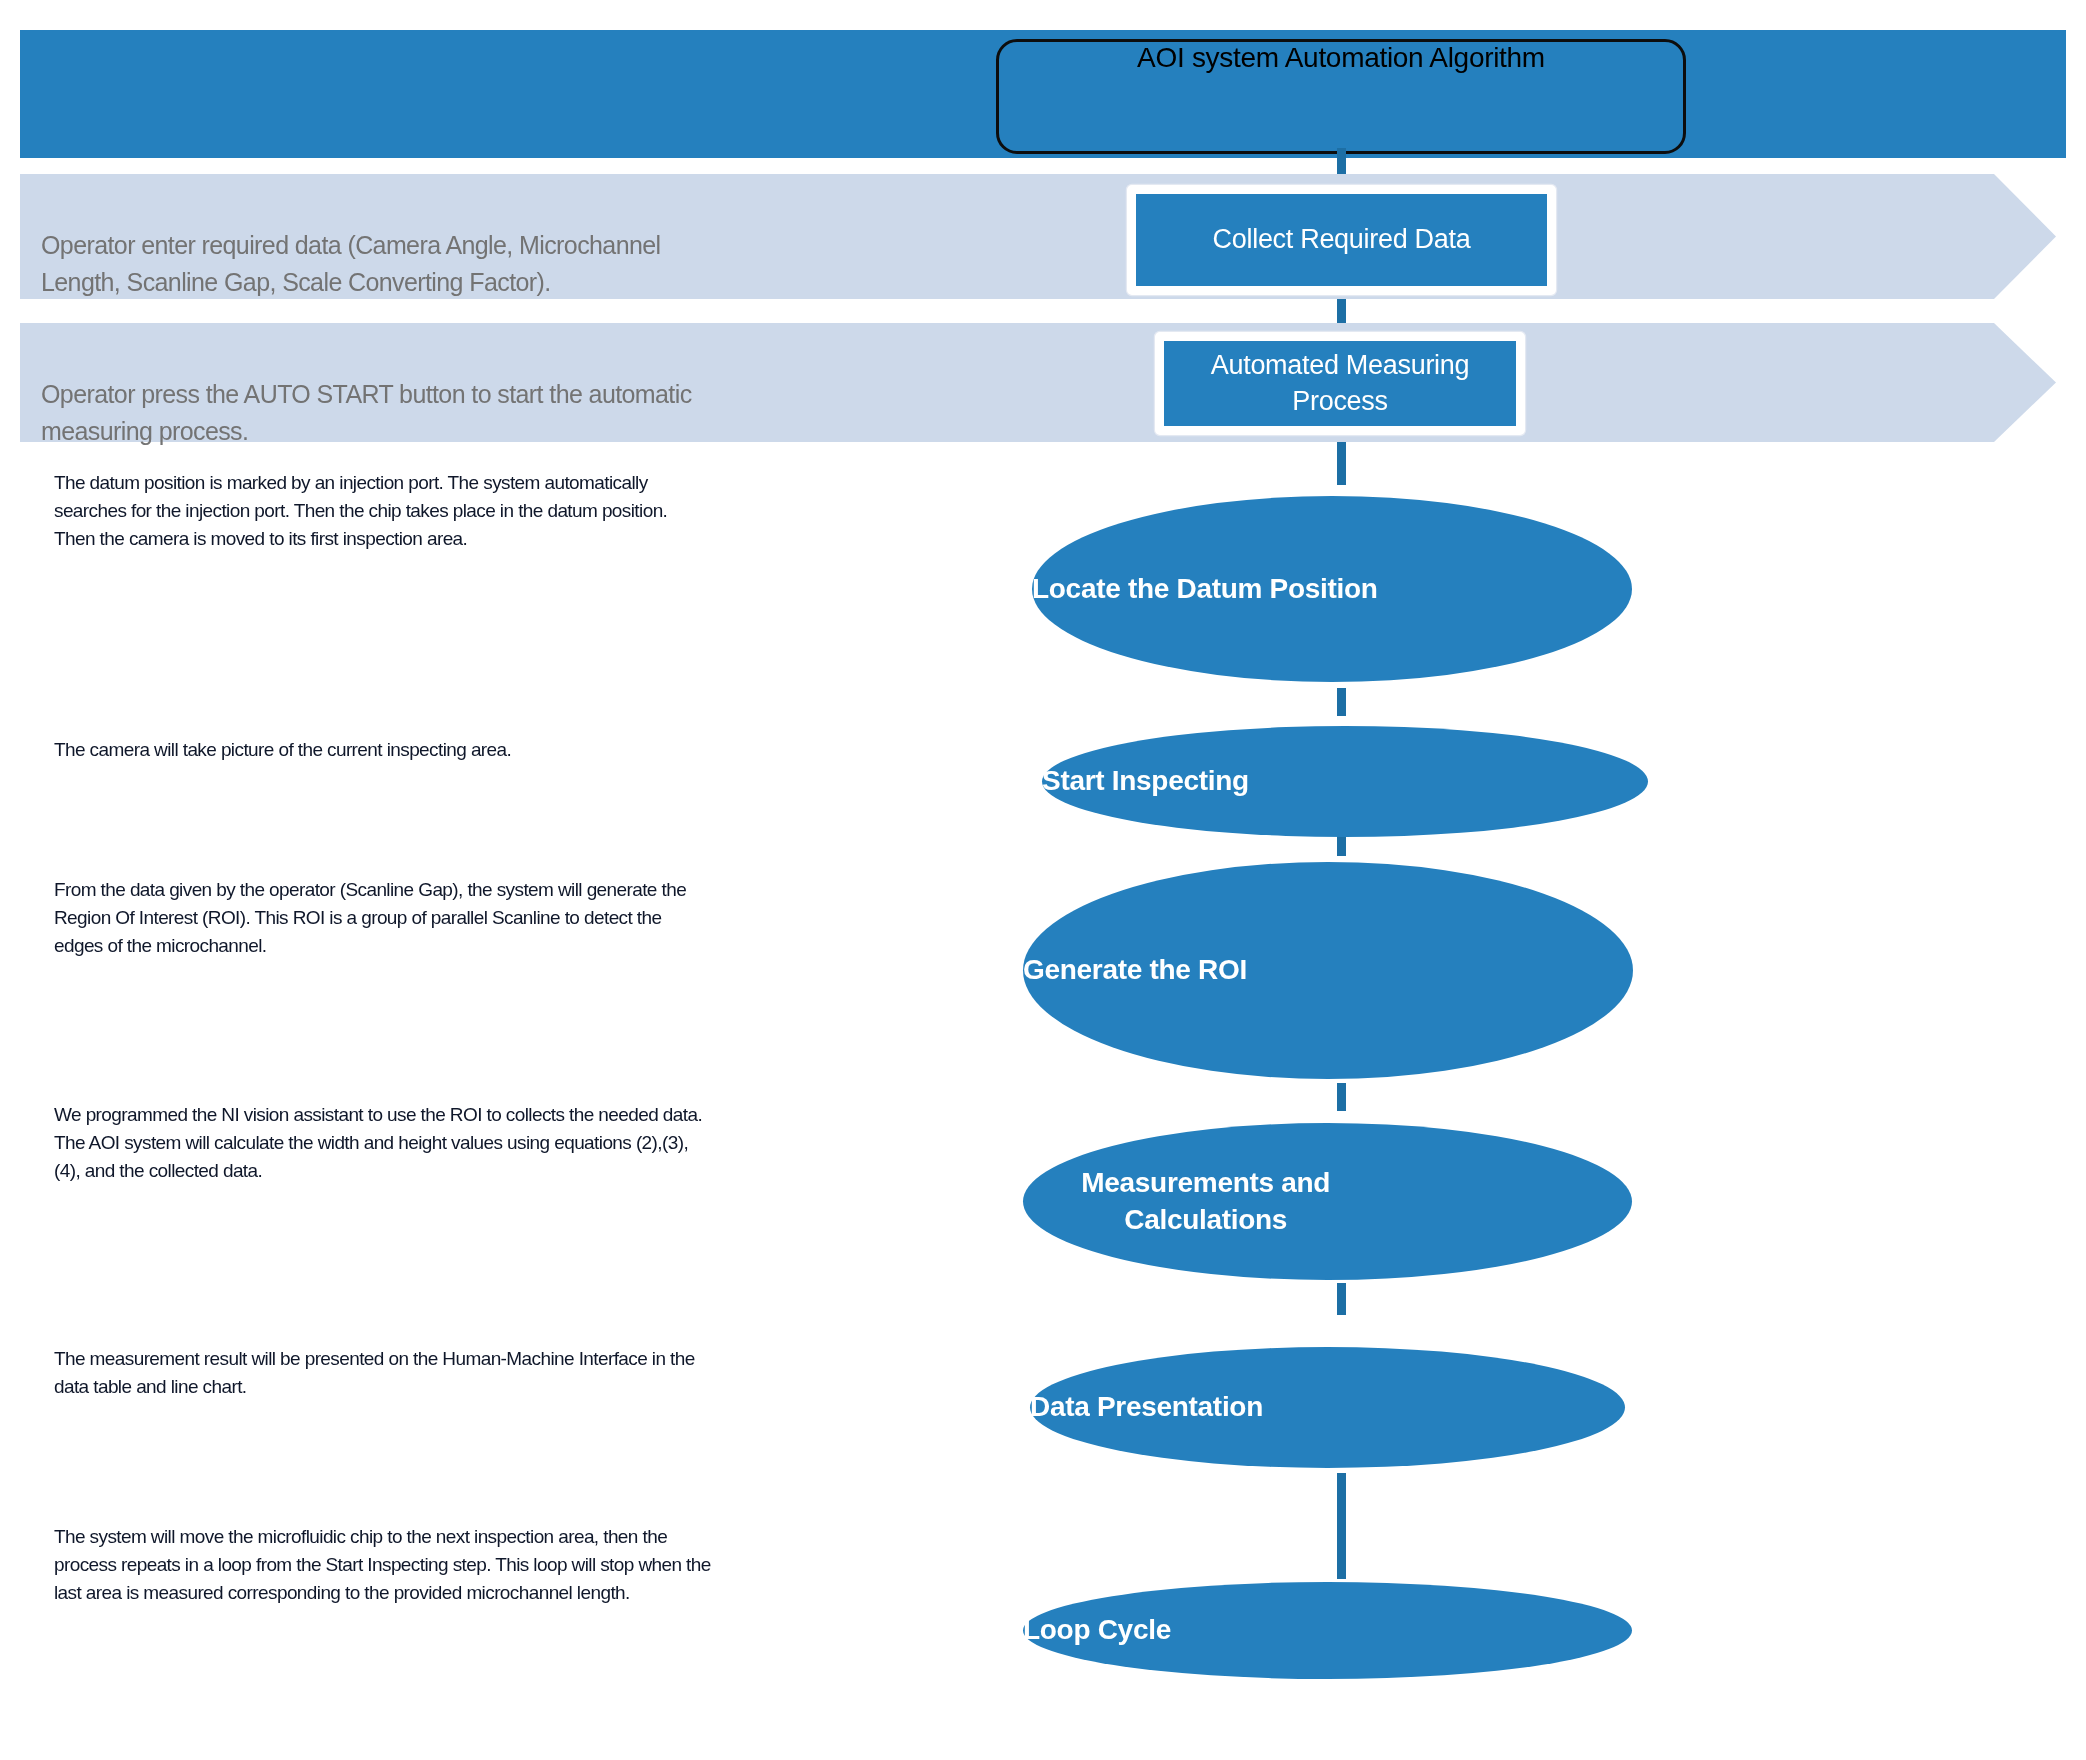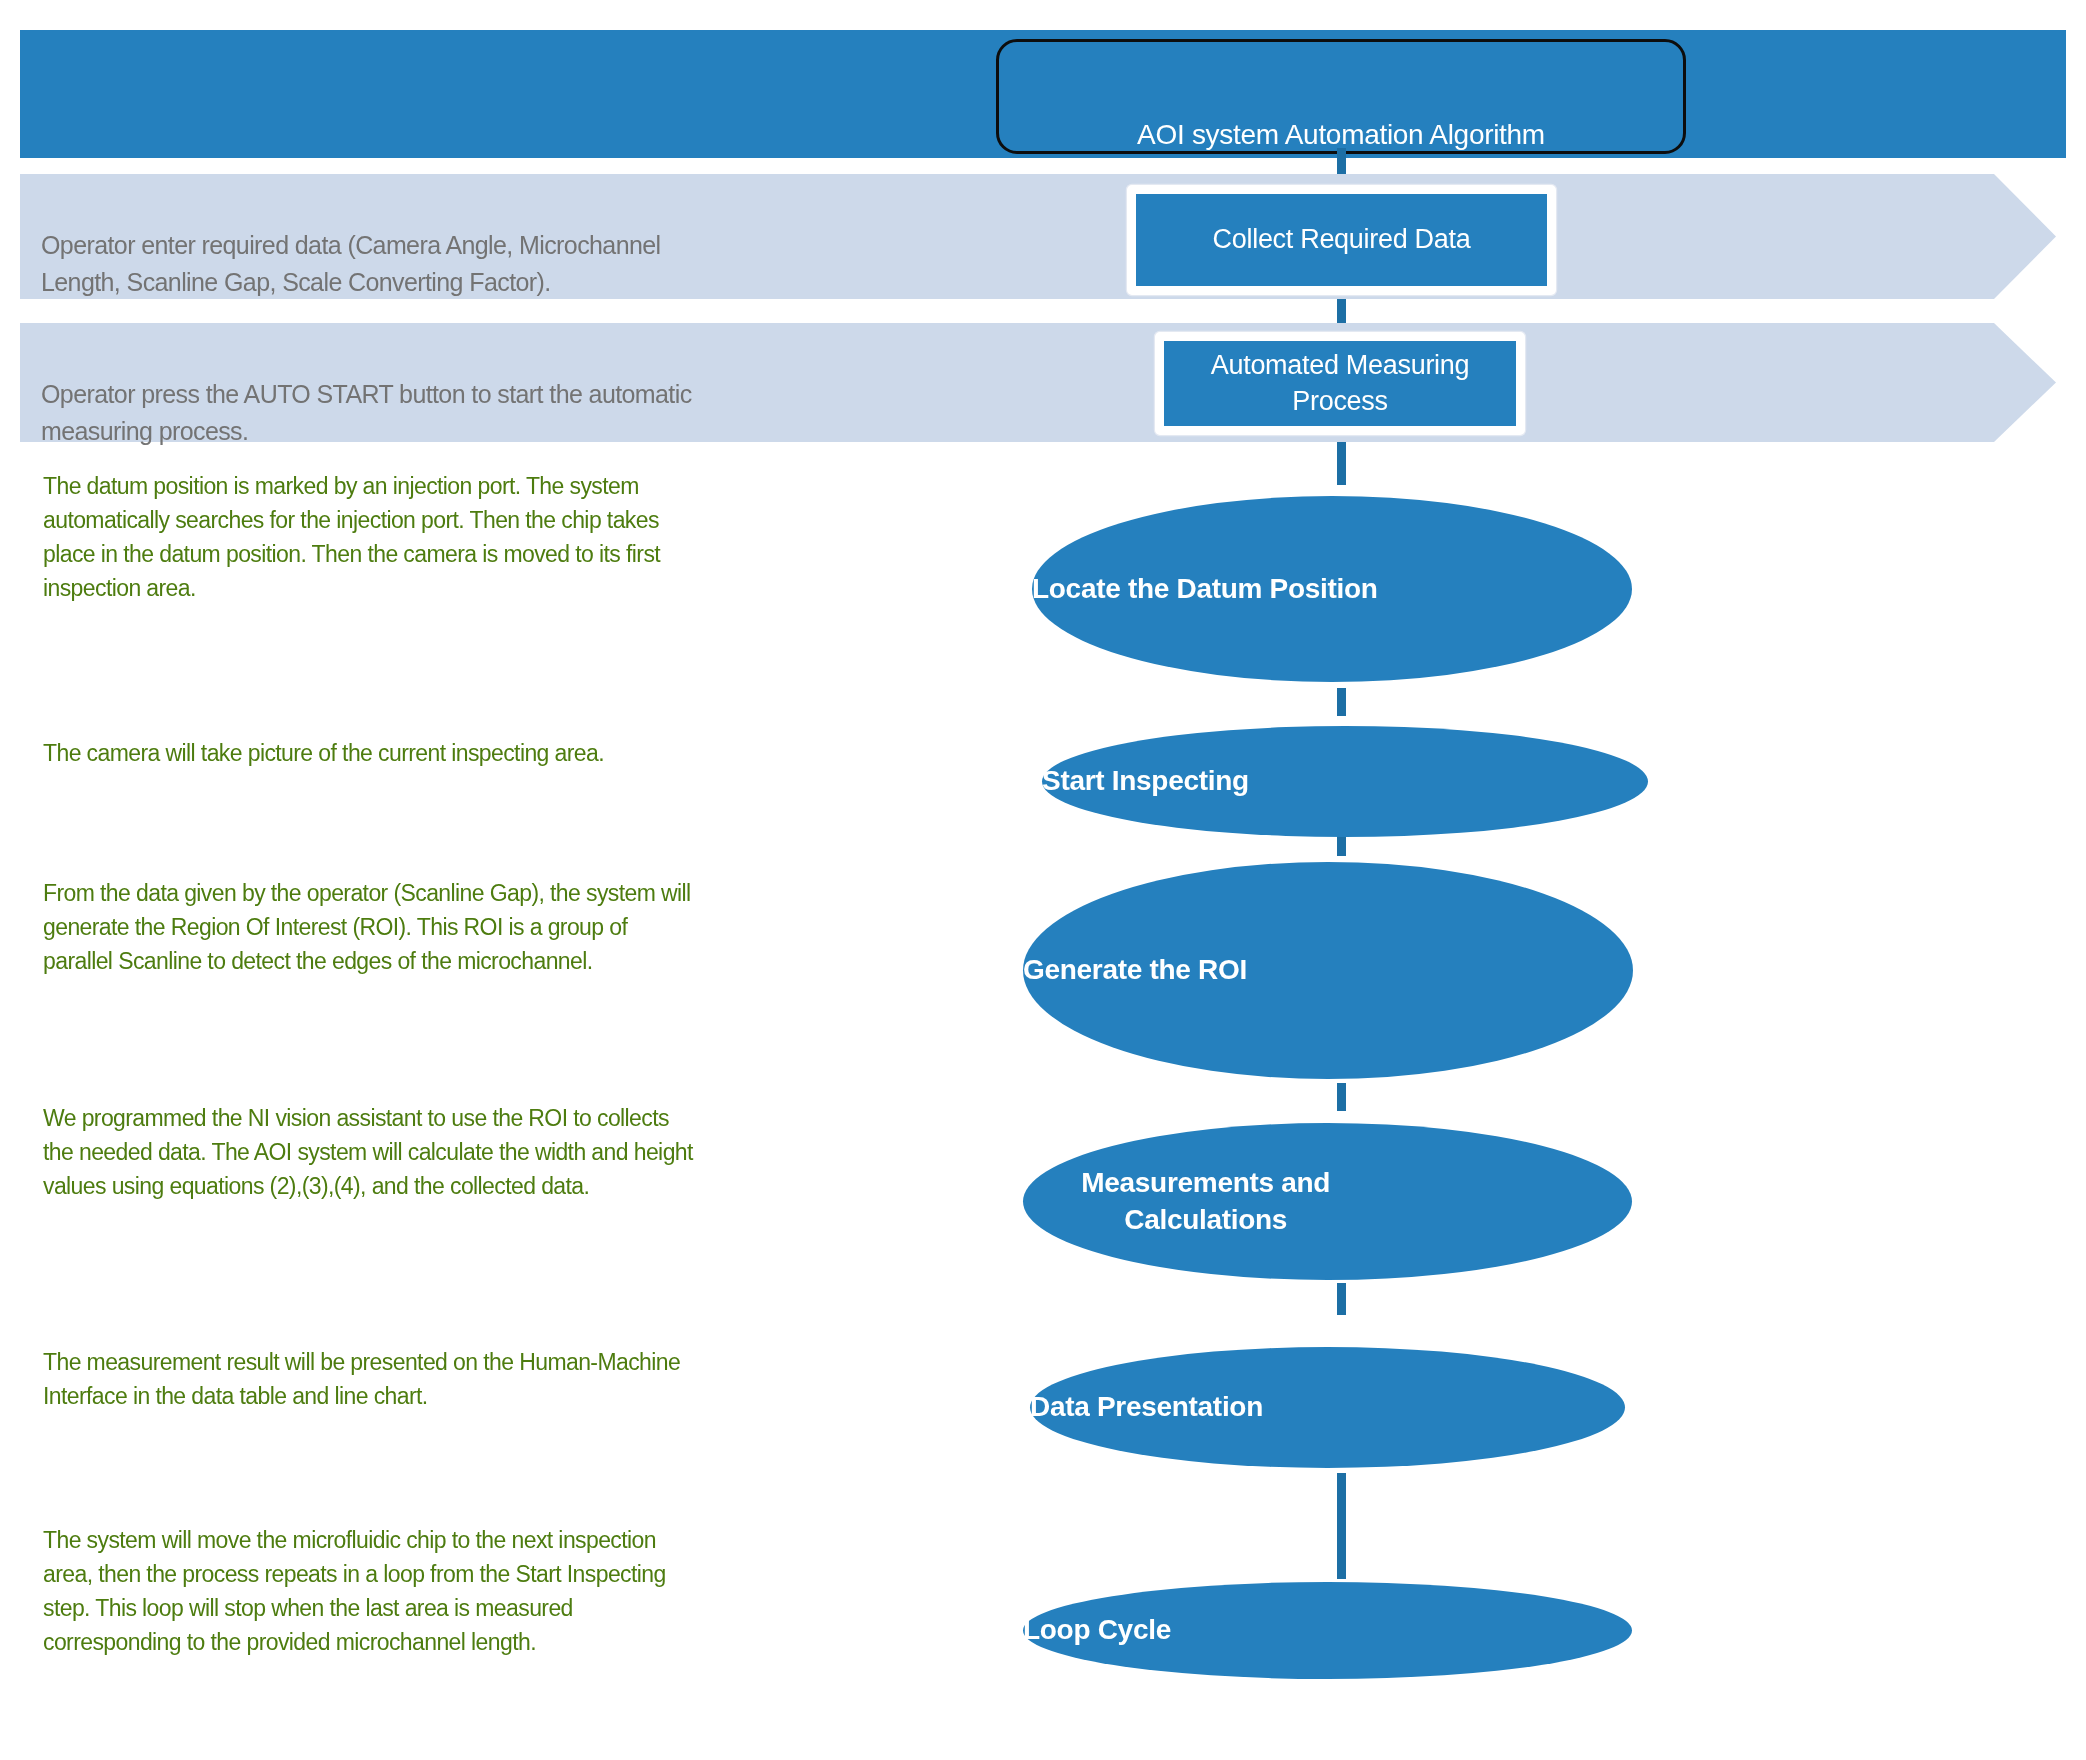--- a/index.html
+++ b/index.html
@@ -14,22 +14,22 @@
   
   .banner{
     position:absolute; left:20px; top:30px; width:2046px; height:128px;
     background:#2580BE;
   }
   .title-box{
     position:absolute; left:996px; top:39px; width:684px; height:109px;
     background:#2580BE;
     border:3.1px solid #0d0d0d;
     border-radius:21px;
-    display:flex; align-items:flex-end; justify-content:center;
-    color:#ffffff; font-size:28px; letter-spacing:-0.3px;
+    display:flex; align-items:flex-start; justify-content:center;
+    color:#000000; font-size:28px; letter-spacing:-0.3px;
   }
   
   .band{
     position:absolute; left:20px; width:2036px;
     background:#CDD9EA;
     clip-path:polygon(0 0, calc(100% - 62px) 0, 100% 50%, calc(100% - 62px) 100%, 0 100%);
   }
   .band-1{ top:174px; height:125px; }
   .band-2{ top:323px; height:119px; }
   .band-text{
@@ -73,22 +73,22 @@
   .c0{ top:148px;  height:38px; }
   .c1{ top:294px;  height:39px; }
   .c2{ top:435px;  height:50px; }
   .c3{ top:688px; height:28px; }
   .c4{ top:829px; height:27px; }
   .c5{ top:1083px; height:28px; }
   .c6{ top:1283px; height:32px; }
   .c7{ top:1473px; height:106px; }
   
   .para{
-    position:absolute; left:43px; width:658px;
-    color:#4d7c0f; font-size:23px; line-height:1.48; letter-spacing:-0.6px;
+    position:absolute; left:54px; width:658px;
+    color:#0f172a; font-size:19px; line-height:1.48; letter-spacing:-0.6px;
   }
   .p-0{ top:469px; }
   .p-1{ top:736px; }
   .p-2{ top:876px; }
   .p-3{ top:1101px; }
   .p-4{ top:1345px; }
   .p-5{ top:1523px; }
 </style>
 </head>
 <body>

